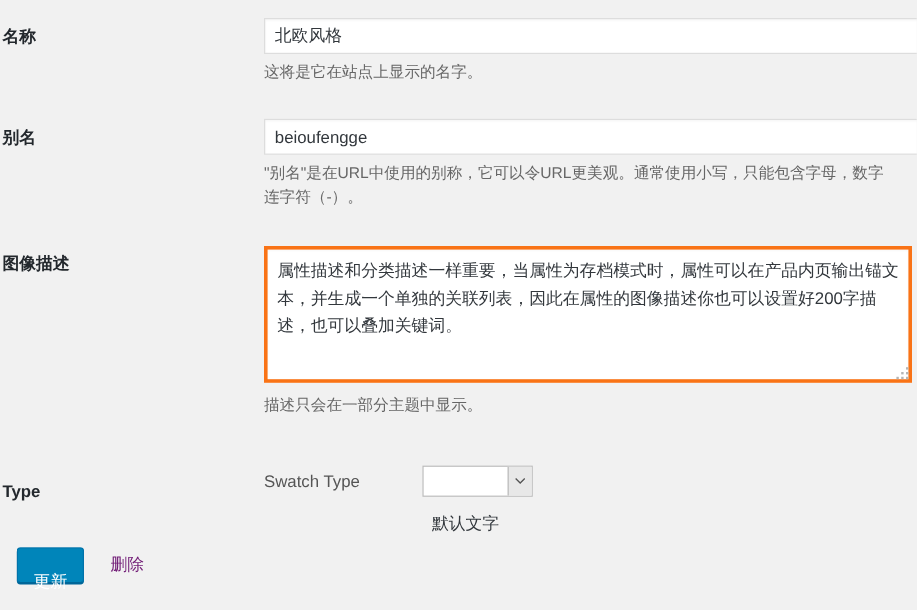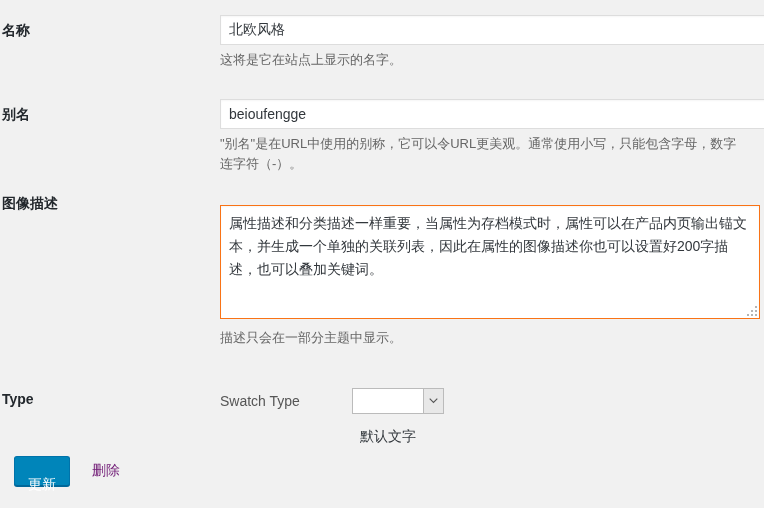--- a/index.html
+++ b/index.html
@@ -61,21 +61,21 @@
     outline: none;
   }
 
   
   .textarea-box {
     position: relative;
     box-sizing: border-box;
     width: 540px;
     height: 114px;
     padding: 6px 8px 6px 8px;
-    border: 1px solid #f97316;
+    border: 3px solid #f97316;
     background: #fff;
     color: #32373c;
     font-family: "Liberation Sans", "DejaVu Sans", sans-serif;
     font-size: 14px;
     line-height: 23px;
     box-shadow: 0 1px 2px rgba(0,0,0,.04) inset;
     overflow: hidden;
     white-space: pre-wrap;
   }
   .resize-grip {
@@ -192,39 +192,39 @@
     <div class="row-field" style="top:15px;">
       <input class="text-input" type="text" value="beioufengge" style="">
     </div>
     <div class="row-field help" style="top:50px;">
       <span class="line">"别名"是在URL中使用的别称，它可以令URL更美观。通常使用小写，只能包含字母，数字</span>
       <span class="line">连字符（-）。</span>
     </div>
   </div>
 
   <div class="row" style="top:190px;">
-    <div class="row-label" style="top:4px;">图像描述</div>
+    <div class="row-label" style="top:20px;">图像描述</div>
     <div class="row-field" style="top:15px;">
       <div class="textarea-box">属性描述和分类描述一样重要，当属性为存档模式时，属性可以在产品内页输出锚文本，并生成一个单独的关联列表，因此在属性的图像描述你也可以设置好200字描述，也可以叠加关键词。</div>
       <div class="resize-grip">
         <i style="left:8px; top:0px;"></i>
         <i style="left:4px; top:4px;"></i>
         <i style="left:8px; top:4px;"></i>
         <i style="left:0px; top:8px;"></i>
         <i style="left:4px; top:8px;"></i>
         <i style="left:8px; top:8px;"></i>
       </div>
     </div>
     <div class="row-field help" style="top:138px;">
       <span class="line">描述只会在一部分主题中显示。</span>
     </div>
   </div>
 
   <div class="row" style="top:388px;">
-    <div class="row-label" style="top:2px;">Type</div>
+    <div class="row-label" style="top:12px;">Type</div>
     <div class="row-field swatch-row" style="top:0px;">
       <span class="swatch-label">Swatch Type</span>
       <span class="select-wrap">
         <span class="select-value">默认文字</span>
         <span class="select-arrow">
           <svg width="9" height="6" viewBox="0 0 9 6" aria-hidden="true">
             <path d="M0.7 0.7 L4.5 4.5 L8.3 0.7" fill="none" stroke="#555" stroke-width="1.1"></path>
           </svg>
         </span>
       </span>

